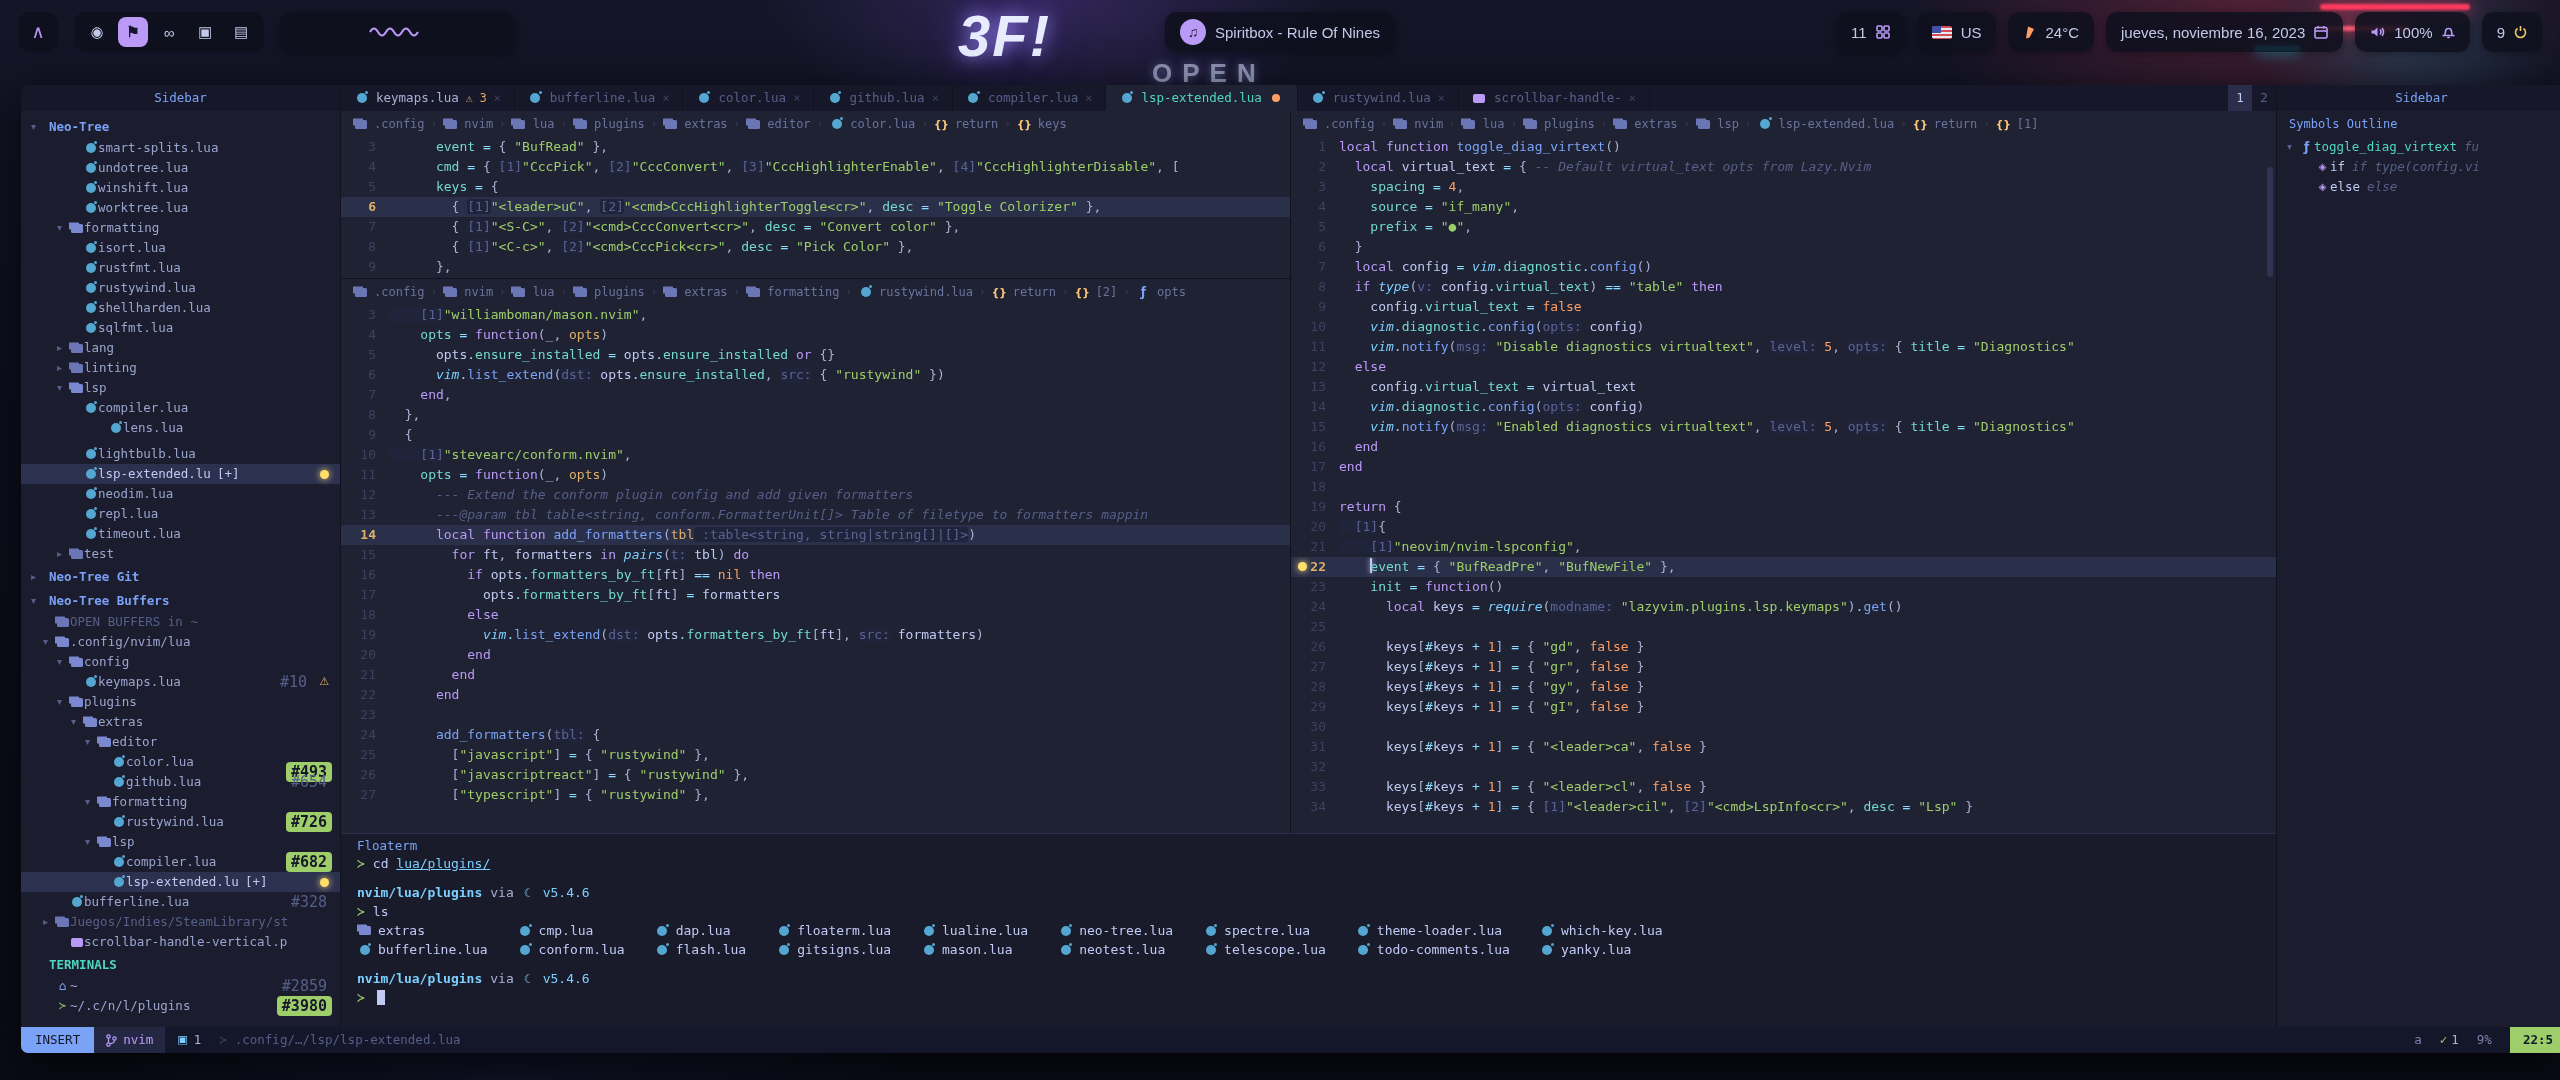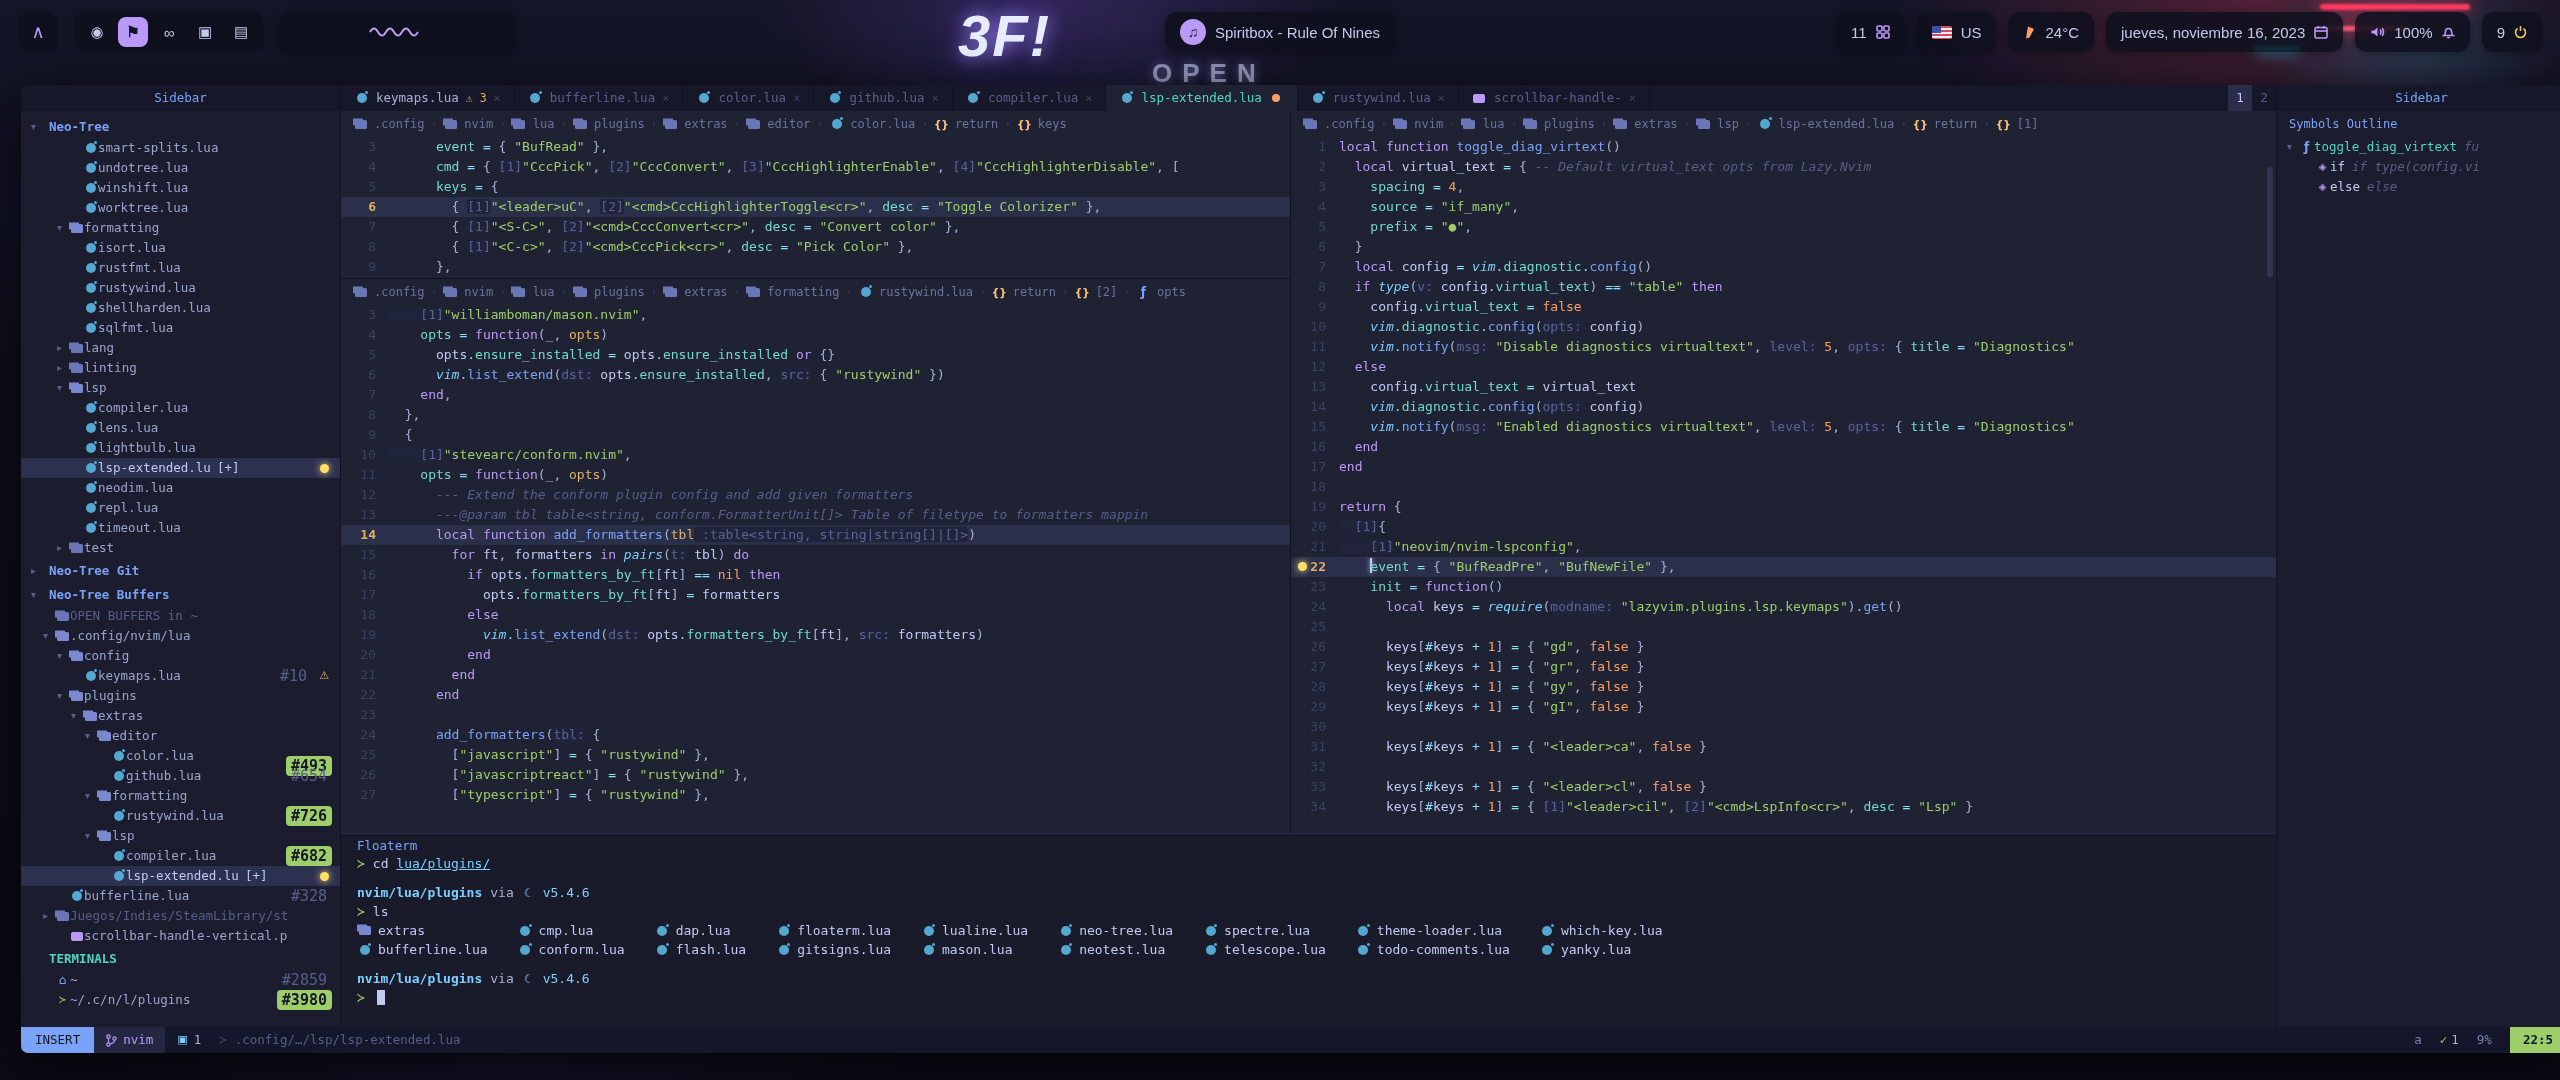--- a/index.html
+++ b/index.html
@@ -382,26 +382,26 @@
           <div class="nt-row" style="padding-left: 36px;">
             <span class="nt-chev">▾</span>
             <span class="ic ic-folder-open"></span>
             <span class="nt-label">lsp</span>
           </div>
           <div class="nt-row" style="padding-left: 50px;">
             <span class="nt-chev"></span>
             <span class="ic ic-lua"></span>
             <span class="nt-label">compiler.lua</span>
           </div>
-          <div class="nt-row" style="padding-left: 50px;">
+          <div class="nt-row" style="padding-left: 75px;">
             <span class="nt-chev"></span>
             <span class="ic ic-lua"></span>
             <span class="nt-label">lens.lua</span>
           </div>
-          <div class="nt-row" style="padding-left: 50px;">
+          <div class="nt-row" style="padding-left: 50px; margin-top: 6px;">
             <span class="nt-chev"></span>
             <span class="ic ic-lua"></span>
             <span class="nt-label">lightbulb.lua</span>
           </div>
           <div class="nt-row sel" style="padding-left: 50px;">
             <span class="nt-chev"></span>
             <span class="ic ic-lua"></span>
             <span class="nt-label">lsp-extended.lu</span>
             <span class="nt-extra">[+]</span>
             <span class="nt-right" style="display: inline-flex; gap: 5px; align-items: center;">

